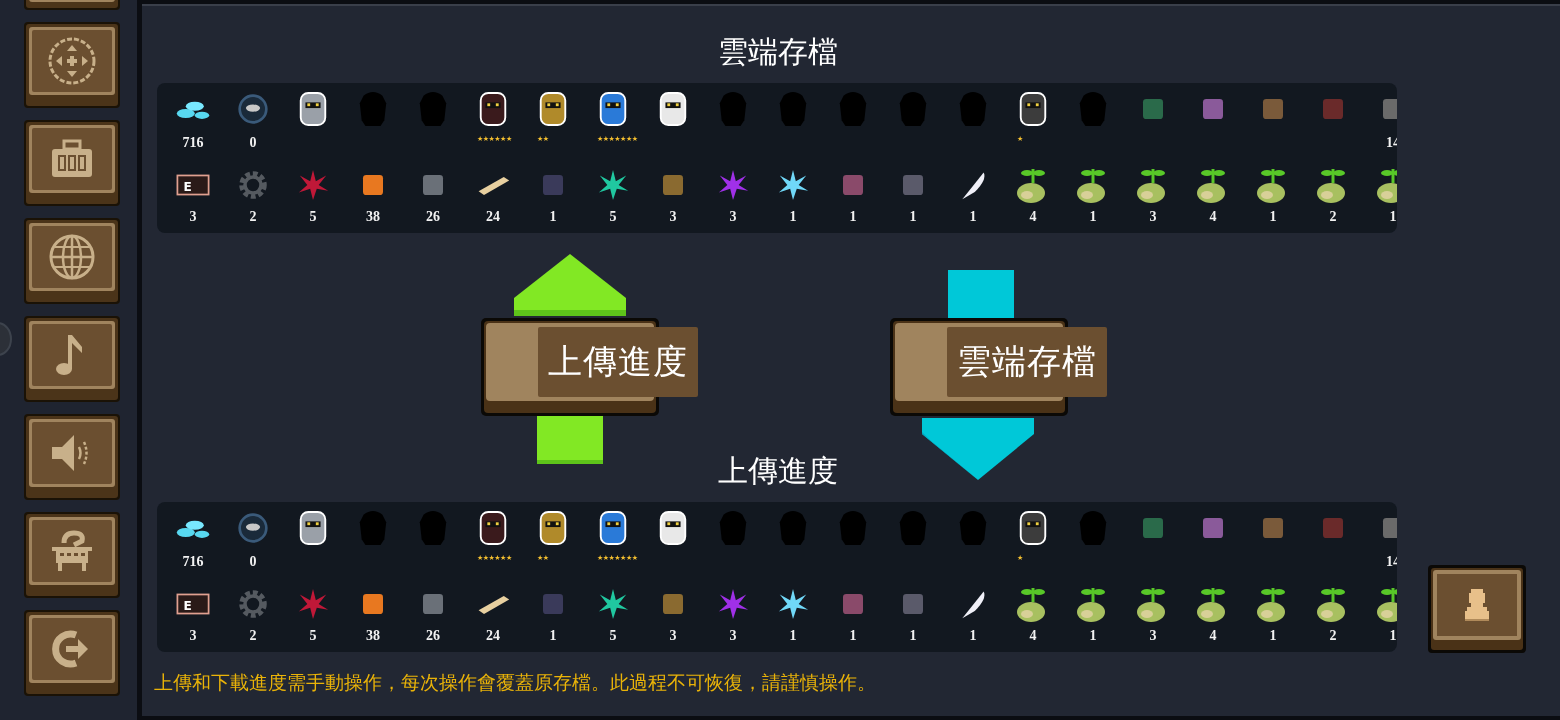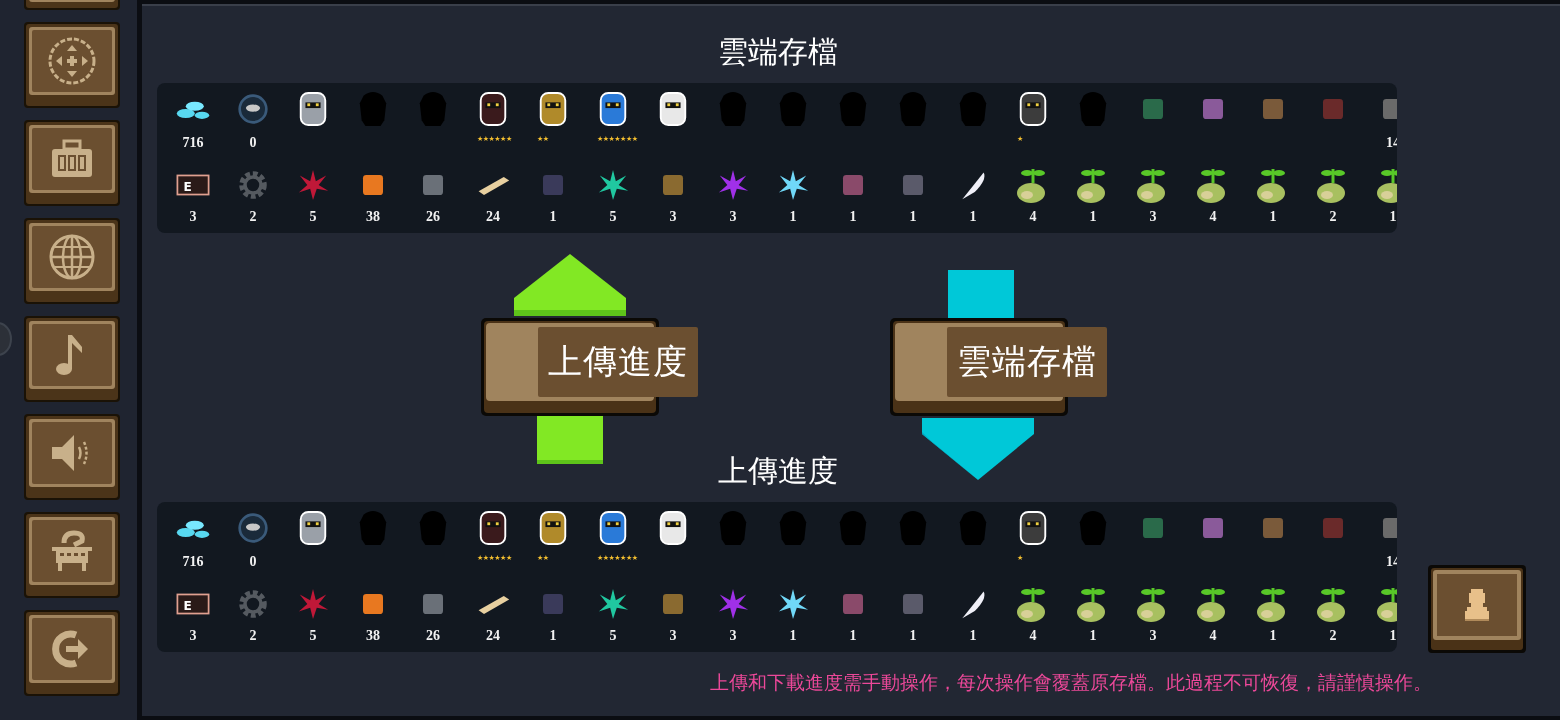--- a/index.html
+++ b/index.html
@@ -36,21 +36,21 @@
   .big-btn { position: absolute; width: 178px; height: 98px; background: #0b0906; border-radius: 5px; padding: 3px; cursor: pointer; }
   .big-btn .outer { width: 100%; height: 100%; background: #4a3217; border-radius: 4px; position: relative; }
   .big-btn .rim { position: absolute; left: 2px; top: 2px; right: 2px; bottom: 12px; background: #a0845e; border-radius: 4px; padding: 4px; }
   .big-btn .face { width: 100%; height: 100%; background: #6b4f30; border-radius: 2px; display: flex; align-items: center; justify-content: center; font-size: 34px; color: #fff; letter-spacing: 1px; margin-left: 48px; }
 
   .profile-btn { position: absolute; left: 1428px; top: 565px; width: 98px; height: 88px; background: #0b0906; border-radius: 4px; padding: 3px; cursor: pointer; }
   .profile-btn .outer { width: 100%; height: 100%; background: #4a3217; border-radius: 3px; position: relative; }
   .profile-btn .rim { position: absolute; left: 2px; top: 2px; right: 2px; bottom: 10px; background: #a0845e; border-radius: 3px; padding: 4px; }
   .profile-btn .face { width: 100%; height: 100%; background: #6b4f30; display: flex; align-items: center; justify-content: center; }
 
-  .notice { position: absolute; left: 142px; top: 670px; width: 1290px; text-align: right; font-size: 19px; color: #ec4899; }
+  .notice { position: absolute; left: 142px; top: 670px; width: 1290px; text-align: left; font-size: 19px; color: #eab308; padding-left: 12px; }
 
   .left-badge { position: absolute; left: -16px; top: 322px; width: 28px; height: 34px; border-radius: 50%; background: #2c3038; border: 2px solid #3d434d; }
 </style>
 </head>
 <body>
 
 <div class="sidebar">
   <div class="side-btn" style="top:-12px;height:22px;">
     <div class="face">
         <div class="inner" style="top:-60px;bottom:6px;"></div>

